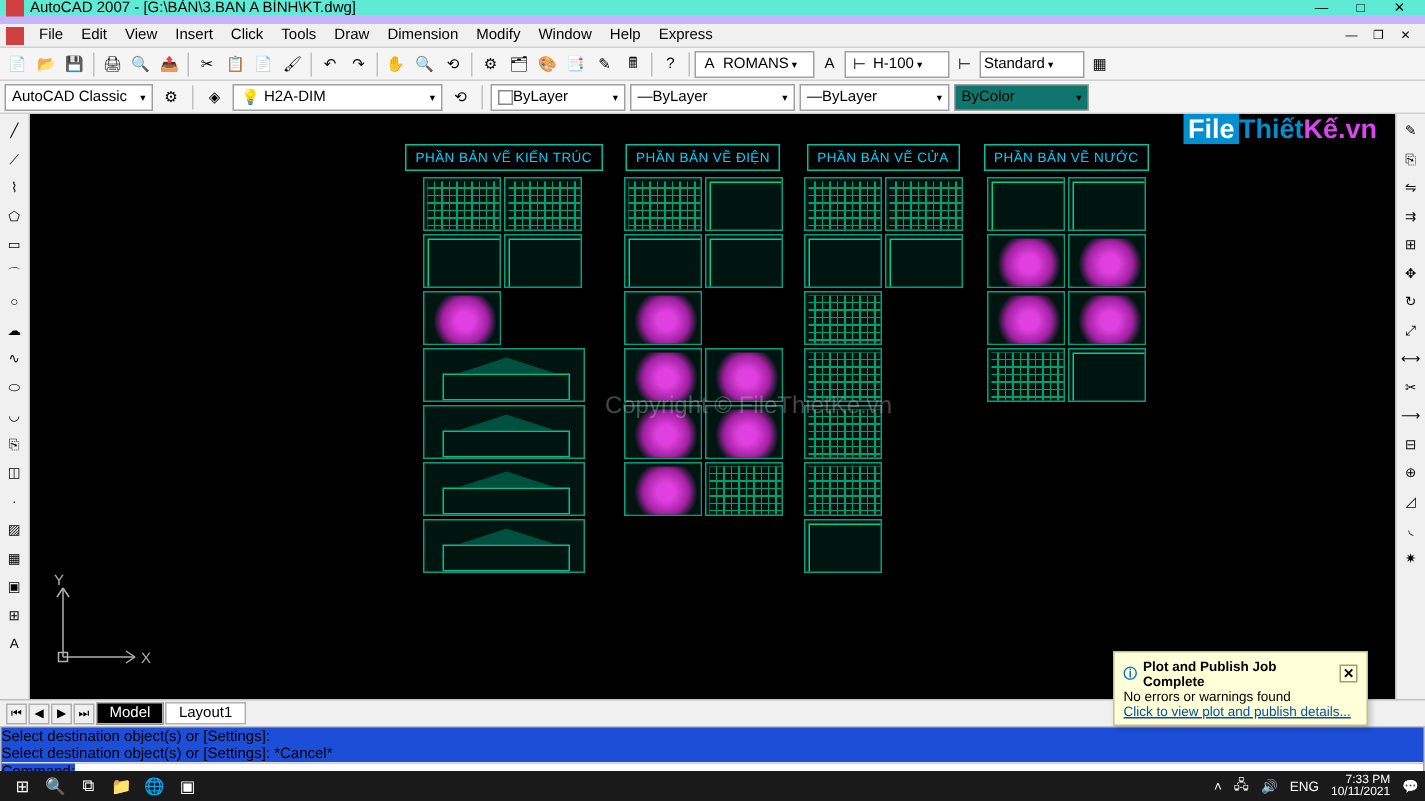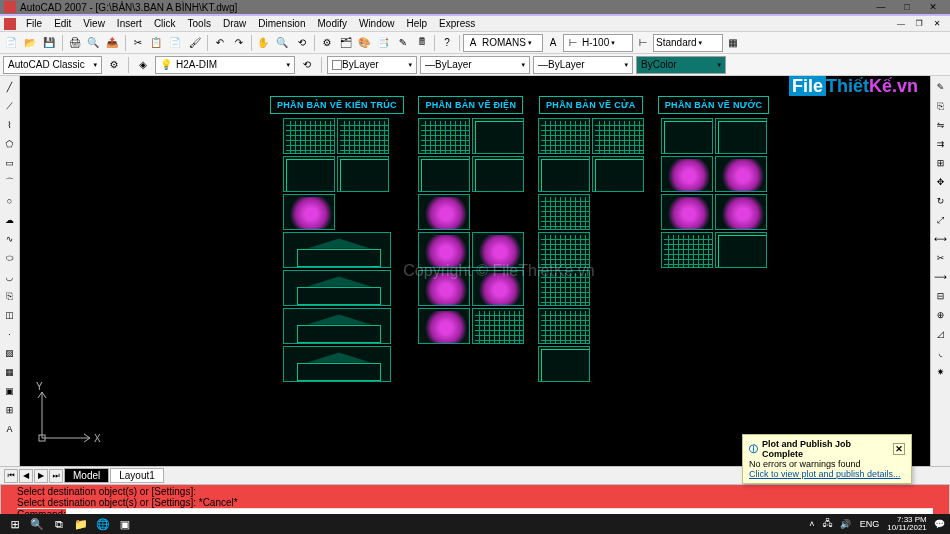--- a/index.html
+++ b/index.html
@@ -1,18 +1,18 @@
 <!DOCTYPE html>
 <html><head>
 <meta charset="utf-8">
 <style>
 * { margin: 0; padding: 0; box-sizing: border-box; font-family: Tahoma, Arial, sans-serif; }
 body { width: 950px; height: 534px; overflow: hidden; background: #fff; font-size: 10px; position: relative; }
 
-.titlebar { height: 16px; background: #737373; display: flex; align-items: center; padding: 0 4px; border-bottom: 2px solid #c4b5fd; }
+.titlebar { height: 16px; background: #5eead4; display: flex; align-items: center; padding: 0 4px; border-bottom: 6px solid #c4b5fd; }
 .titlebar-icon { width: 12px; height: 12px; background: #d04040; margin-right: 4px; }
 .titlebar-text { font-size: 10px; flex: 1; }
 .win-controls { display: flex; gap: 0; }
 .win-btn { width: 26px; height: 14px; display: flex; align-items: center; justify-content: center; font-size: 9px; cursor: pointer; }
 
 .menubar { height: 16px; background: #f0f0f0; display: flex; align-items: center; padding: 0 4px; border-bottom: 1px solid #d0d0d0; }
 .menu-icon { width: 12px; height: 12px; background: #d04040; margin-right: 4px; }
 .menu-item { padding: 0 6px; font-size: 10px; cursor: pointer; }
 .menu-win-controls { margin-left: auto; display: flex; }
 .menu-win-controls .win-btn { width: 18px; height: 12px; font-size: 8px; }
@@ -35,21 +35,21 @@
 .palette-btn { width: 18px; height: 18px; display: flex; align-items: center; justify-content: center; cursor: pointer; font-size: 9px; margin: 0 auto 1px; }
 
 .canvas { flex: 1; background: #000; position: relative; overflow: hidden; }
 .ucs { position: absolute; left: 14px; bottom: 14px; }
 .ucs line { stroke: #b0b0b0; stroke-width: 1; }
 .ucs text { fill: #b0b0b0; font-size: 10px; }
 
 .drawings { position: absolute; left: 250px; top: 20px; display: flex; gap: 14px; }
 .section { display: flex; flex-direction: column; align-items: center; }
 .section-head { border: 1px solid #00c0a0; padding: 3px 6px; margin-bottom: 4px; }
-.section-title { color: #00d0ff; font-size: 9px; font-weight: bold; letter-spacing: 0.3px; }
+.section-title { color: #00d0ff; font-size: 9px; font-weight: normal; letter-spacing: 0.3px; }
 .thumbs-grid { display: flex; flex-direction: column; gap: 2px; }
 .thumb-row { display: flex; gap: 2px; }
 .thumb { width: 52px; height: 36px; border: 1px solid #00a080; background: #001510; position: relative; overflow: hidden; }
 .thumb.wide { width: 108px; }
 .thumb-content { position: absolute; inset: 2px; }
 .tc-lines { border: 1px solid #00d090; width: 100%; height: 100%; }
 .tc-grid { background: repeating-linear-gradient(0deg, transparent, transparent 4px, #00a070 4px, #00a070 5px), repeating-linear-gradient(90deg, transparent, transparent 4px, #00a070 4px, #00a070 5px); width: 100%; height: 100%; }
 .tc-mag { background: radial-gradient(circle, #e040e0 20%, #a020a0 50%, #001510 70%); width: 100%; height: 100%; }
 .tc-house { width: 100%; height: 100%; position: relative; }
 .tc-house::before { content: ""; position: absolute; bottom: 2px; left: 10%; right: 10%; top: 40%; border: 1px solid #00c090; }
@@ -58,21 +58,21 @@
 .watermark-logo { position: absolute; right: 12px; top: 0; font-size: 18px; font-weight: bold; color: #0090d0; }
 .watermark-logo .f { background: #0090d0; color: #fff; padding: 0 3px; }
 .watermark-logo .tk { color: #d946ef; }
 .watermark-center { position: absolute; left: 50%; top: 50%; transform: translate(-50%, -50%); font-size: 16px; color: rgba(200,200,200,0.35); pointer-events: none; margin-left: 24px; }
 
 .model-tabs { height: 18px; background: #f0f0f0; border-top: 1px solid #c0c0c0; display: flex; align-items: center; padding: 0 4px; }
 .nav-btn { width: 14px; height: 14px; font-size: 8px; display: flex; align-items: center; justify-content: center; cursor: pointer; border: 1px solid #b0b0b0; margin-right: 1px; }
 .tab { padding: 1px 8px; font-size: 10px; border: 1px solid #b0b0b0; background: #fff; cursor: pointer; margin-right: 1px; }
 .tab.active { background: #000; color: #fff; }
 
-.command-area { height: 42px; background: #ef4444; border: 1px solid #c0c0c0; font-family: "Courier New", monospace; font-size: 10px; padding: 1px 16px; overflow: hidden; }
+.command-area { height: 42px; background: #1d4ed8; border: 1px solid #c0c0c0; font-family: "Courier New", monospace; font-size: 10px; padding: 1px 0; overflow: hidden; }
 .cmd-line-input { display: flex; align-items: center; border-top: 1px solid #e0e0e0; }
 .cmd-input { flex: 1; border: none; outline: none; font-family: "Courier New", monospace; font-size: 10px; }
 
 .statusbar { height: 18px; background: #f0f0f0; border-top: 1px solid #c0c0c0; display: flex; align-items: center; padding: 0 4px; font-size: 9px; }
 .status-coords { padding: 0 6px; border: 1px inset #d0d0d0; }
 .status-toggle { padding: 0 4px; border: 1px solid #c0c0c0; margin-left: 2px; cursor: pointer; background: #e8e8e8; }
 
 .notif { position: absolute; right: 38px; bottom: 50px; width: 170px; background: #ffffd8; border: 1px solid #c0c080; padding: 4px 6px; font-size: 9px; box-shadow: 2px 2px 4px rgba(0,0,0,0.2); }
 .notif-title { font-weight: bold; display: flex; align-items: center; }
 .notif-close { margin-left: auto; cursor: pointer; border: 1px solid #a0a070; width: 12px; height: 12px; display: flex; align-items: center; justify-content: center; }

